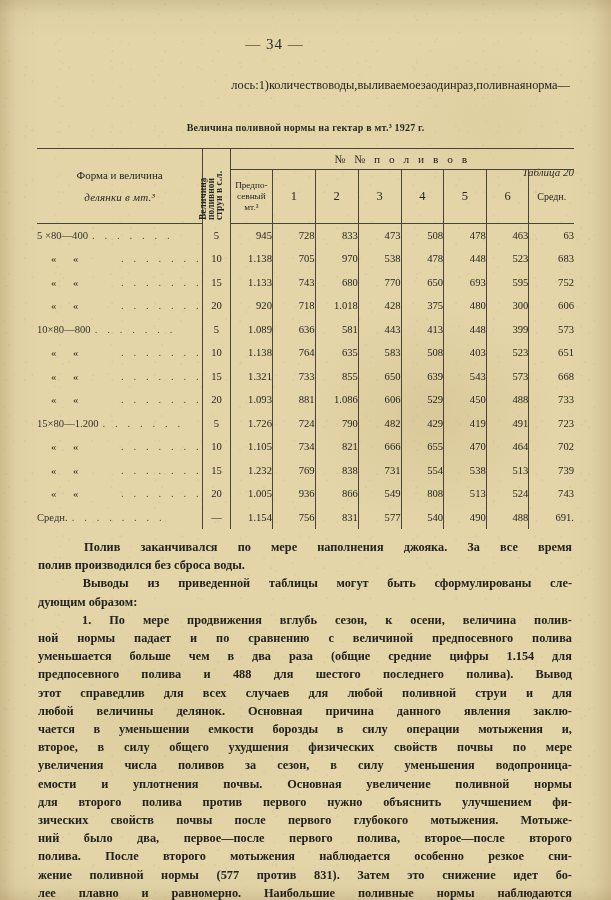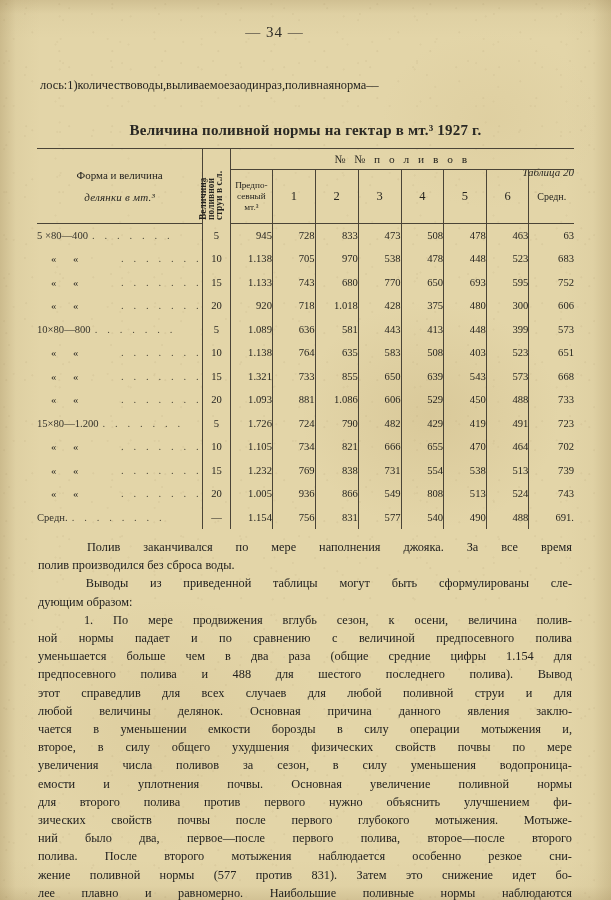--- a/index.html
+++ b/index.html
@@ -65,51 +65,51 @@
 
   .content {
     position: absolute;
     inset: 0;
     z-index: 5;
   }
 
   
   .pageno {
     position: absolute;
-    top: 24px;
+    top: 36px;
     left: 0;
     width: 549px;
     text-align: center;
     font-size: 15px;
     letter-spacing: 1px;
     color: #2e2c26;
   }
   .pageno .dash { color: #5a5348; }
 
   
   .intro {
     position: absolute;
     top: 76px;
     left: 40px;
     width: 530px;
     font-size: 12.4px;
     line-height: 18px;
     color: #24231f;
   }
   .intro .ln { display: block; white-space: nowrap; }
-  .intro .j { display: flex; justify-content: flex-start; }
+  .intro .j { display: flex; justify-content: flex-end; }
 
   
   .tbl-caption {
     position: absolute;
     top: 122px;
     left: 0;
     width: 611px;
     text-align: center;
-    font-size: 15px;
+    font-size: 10px;
     font-weight: bold;
     letter-spacing: 0.2px;
     color: #2a2924;
   }
   .tbl-number {
     position: absolute;
     top: 134px;
     right: 37px;
     font-size: 11px;
     font-style: italic;
@@ -225,21 +225,21 @@
   
   .body {
     position: absolute;
     top: 538px;
     left: 38px;
     width: 534px;
     font-size: 12.3px;
     line-height: 18.2px;
     color: #232220;
   }
-  .body .p { margin-bottom: 0; }
+  .body .p { margin-bottom: 0; font-weight: bold; }
   .body .row { display: flex; white-space: nowrap; }
   .body .row.just { justify-content: space-between; }
   .body .ind { display: inline-block; width: 26px; flex: 0 0 26px; }
   .body .w { display: inline-block; }
 </style>
 </head>
 <body>
 
 <div class="page">
   <div class="grain"></div>

